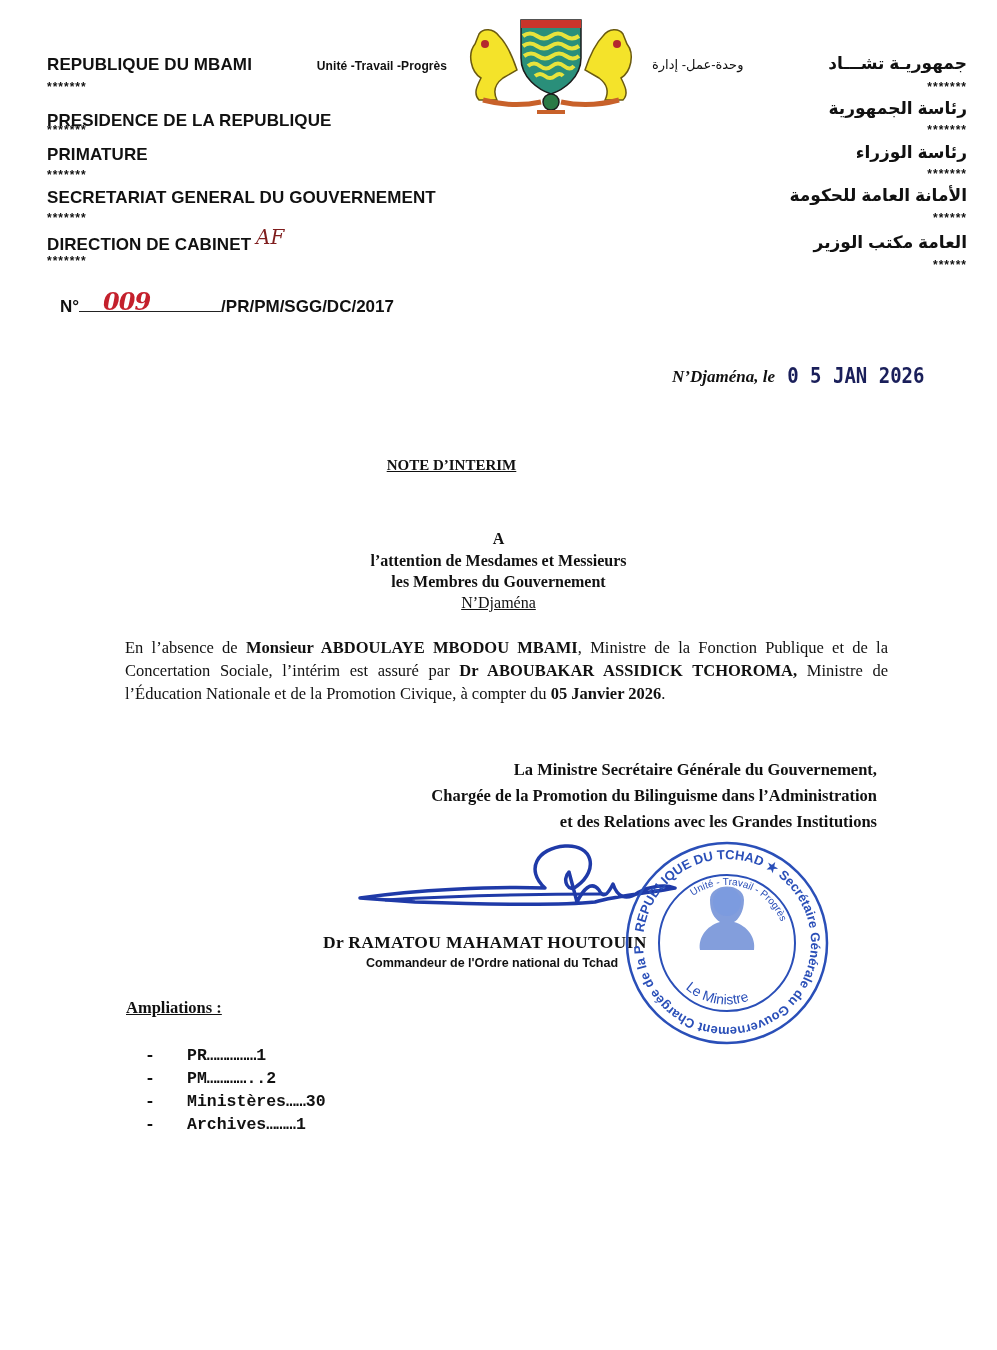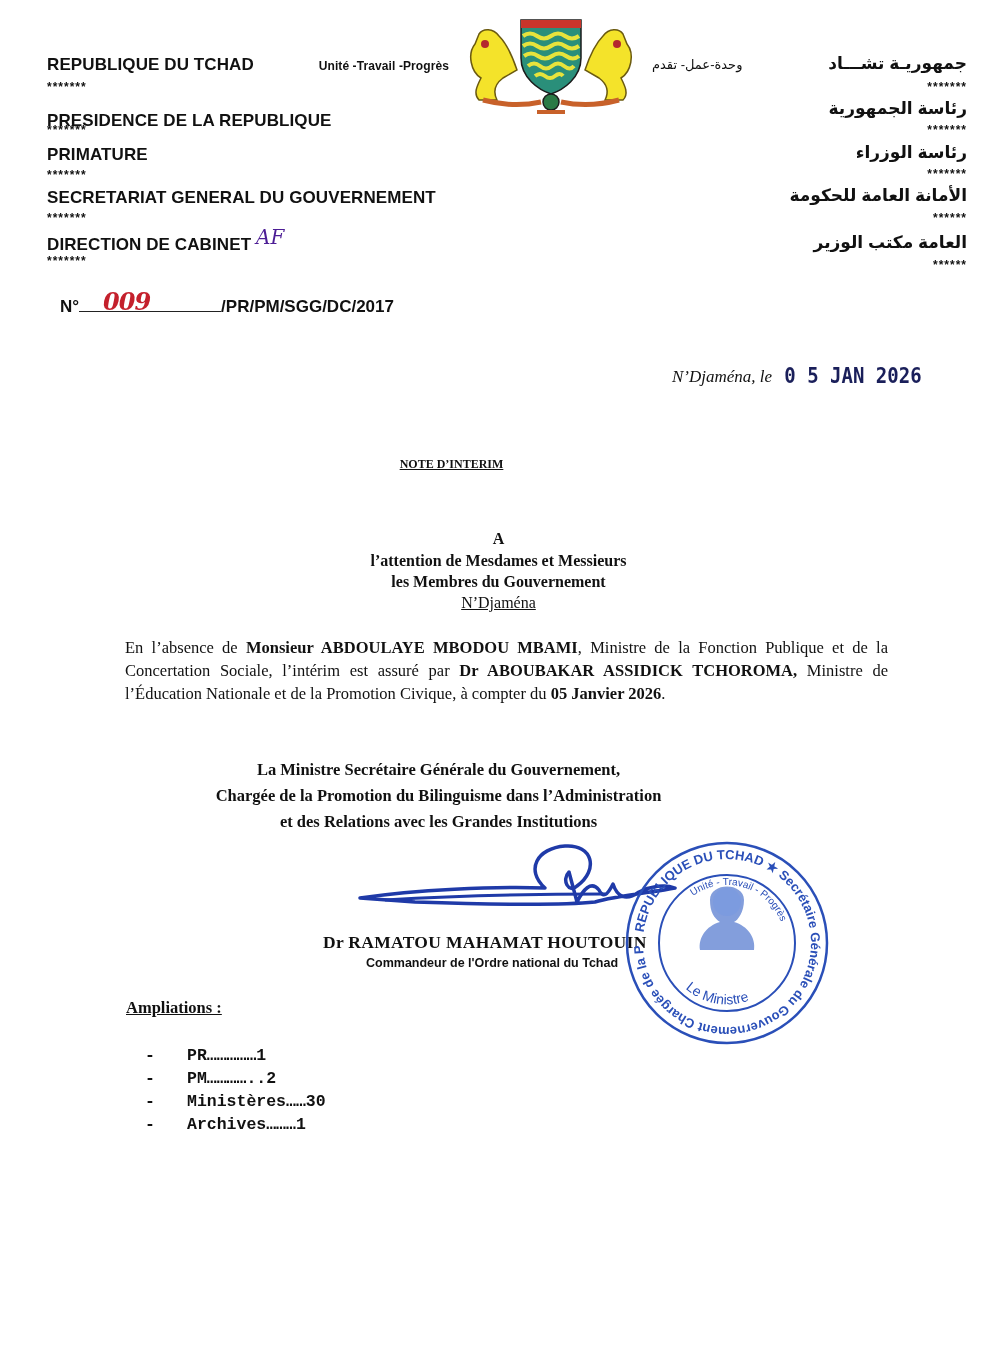--- a/index.html
+++ b/index.html
@@ -16,59 +16,59 @@
   
   .hr { right: 30px; direction: rtl; text-align: left; font-weight: bold; font-size: 17px; }
   .stars-r { right: 30px; font-weight: bold; font-size: 12px; letter-spacing: 1px; text-align: right; }
   .motto-ar { font-size: 13px; direction: rtl; }
 
   .ref { left: 60px; top: 297px; font-weight: bold; font-size: 17px; }
   .ref .blank { display: inline-block; width: 142px; border-bottom: 1.5px solid #222; height: 14px; position: relative; vertical-align: baseline; }
   .ref .hand { position: absolute; left: 24px; top: -10px; color: #c4202c; font-family: "DejaVu Serif", serif; font-style: italic; font-size: 24px; letter-spacing: -1px; }
 
   .date { left: 672px; top: 364px; font-size: 17px; }
-  .date .place { font-style: italic; }
+  .date .place { font-style: italic; font-weight: bold; }
   .date .stamp { font-family: "DejaVu Sans Mono", monospace; font-weight: bold; color: #1a1f5a; font-size: 19px; margin-left: 8px; transform: scaleY(1.15); display: inline-block; }
 
-  .title { left: 0; width: 903px; top: 457px; text-align: center; font-weight: bold; font-size: 12px; text-decoration: underline; }
+  .title { left: 0; width: 903px; top: 457px; text-align: center; font-weight: bold; font-size: 15px; text-decoration: underline; }
 
   .addr { left: 0; width: 997px; text-align: center; font-size: 16px; }
   .addr.b { font-weight: bold; }
 
   .body { left: 125px; width: 763px; top: 636px; font-size: 16.5px; line-height: 23px; text-align: justify; }
   .body b { font-weight: bold; }
 
-  .sig-title { left: 0; width: 877px; text-align: center; font-weight: bold; font-size: 16.5px; line-height: 26px; }
+  .sig-title { left: 0; width: 877px; text-align: right; font-weight: bold; font-size: 16.5px; line-height: 26px; }
 
   .signer { left: 323px; top: 932px; font-weight: bold; font-size: 17.5px; letter-spacing: 0.3px; text-align: center; }
   .signer-sub { left: 366px; top: 956px; font-weight: bold; font-size: 12.5px; }
 
   .ampl { left: 126px; top: 998px; font-weight: bold; font-size: 16.5px; text-decoration: underline; }
   .ampl-item { left: 145px; font-weight: bold; font-size: 16.5px; font-family: Liberation Mono, monospace; }
   .ampl-item .dash { display: inline-block; width: 42px; }
 
   svg { overflow: visible; }
 </style>
 </head>
 <body class="serif">
 
 <div class="abs sans hl" style="top:55px">
-  <span>REPUBLIQUE DU TCHAD</span>
+  <span>REPUBLIQUE DU MBAMI</span>
   <span class="motto" style="margin-left:16px">Unité -Travail -Progrès</span>
 </div>
 <div class="abs sans stars" style="top:80px">*******</div>
 <div class="abs sans hl" style="top:111px">PRESIDENCE  DE LA REPUBLIQUE</div>
 <div class="abs sans stars" style="top:123px">*******</div>
 <div class="abs sans hl" style="top:145px">PRIMATURE</div>
 <div class="abs sans stars" style="top:168px">*******</div>
 <div class="abs sans hl" style="top:188px">SECRETARIAT GENERAL DU GOUVERNEMENT</div>
 <div class="abs sans stars" style="top:211px">*******</div>
 <div class="abs sans hl" style="top:231px">
   <span>DIRECTION DE CABINET</span>
-  <span style="color:#4c1d95;font-style:italic;font-weight:normal;font-family:'DejaVu Serif',serif;font-size:20px;position:relative;top:-6px;">AF</span>
+  <span style="color:#7f1d1d;font-style:italic;font-weight:normal;font-family:'DejaVu Serif',serif;font-size:20px;position:relative;top:-6px;">AF</span>
 </div>
 <div class="abs sans stars" style="top:254px">*******</div>
 
 <div class="abs" style="left:463px;top:14px;width:176px;height:104px;">
   <svg width="176" height="104" viewBox="0 0 176 104">
 
     <path d="M12 30 C4 40 8 58 18 64 C14 72 10 80 16 86 L34 86 C30 78 32 70 40 64 L54 56 C50 44 44 30 36 22 C30 14 20 14 16 20 Z" fill="#f4e32a" stroke="#6b5a10" stroke-width="1.5"></path>
     <circle cx="22" cy="30" r="4" fill="#b4282e"></circle>
 
     <path d="M164 30 C172 40 168 58 158 64 C162 72 166 80 160 86 L142 86 C146 78 144 70 136 64 L122 56 C126 44 132 30 140 22 C146 14 156 14 160 20 Z" fill="#f4e32a" stroke="#6b5a10" stroke-width="1.5"></path>
@@ -83,21 +83,21 @@
     <path d="M72 62 q5 -4 10 0 t10 0 t8 0" fill="none" stroke="#e7e33c" stroke-width="4"></path>
 
     <circle cx="88" cy="88" r="8" fill="#2b7a46" stroke="#1c1c1c" stroke-width="1.5"></circle>
 
     <path d="M20 86 Q50 94 78 88" fill="none" stroke="#c8612a" stroke-width="5"></path>
     <path d="M98 88 Q126 94 156 86" fill="none" stroke="#c8612a" stroke-width="5"></path>
     <path d="M74 98 L102 98" stroke="#c8612a" stroke-width="4"></path>
   </svg>
 </div>
 
-<div class="abs sans motto-ar" style="left:652px;top:57px;">وحدة-عمل- تقدم</div>
+<div class="abs sans motto-ar" style="left:652px;top:57px;">وحدة-عمل- إدارة</div>
 <div class="abs sans hr" style="top:53px">جمهوريـة تشـــاد</div>
 <div class="abs sans stars-r" style="top:80px">*******</div>
 <div class="abs sans hr" style="top:98px">رئاسة الجمهورية</div>
 <div class="abs sans stars-r" style="top:123px">*******</div>
 <div class="abs sans hr" style="top:142px">رئاسة الوزراء</div>
 <div class="abs sans stars-r" style="top:167px">*******</div>
 <div class="abs sans hr" style="top:185px">الأمانة العامة للحكومة</div>
 <div class="abs sans stars-r" style="top:211px">******</div>
 <div class="abs sans hr" style="top:232px">العامة مكتب الوزير</div>
 <div class="abs sans stars-r" style="top:258px">******</div>

